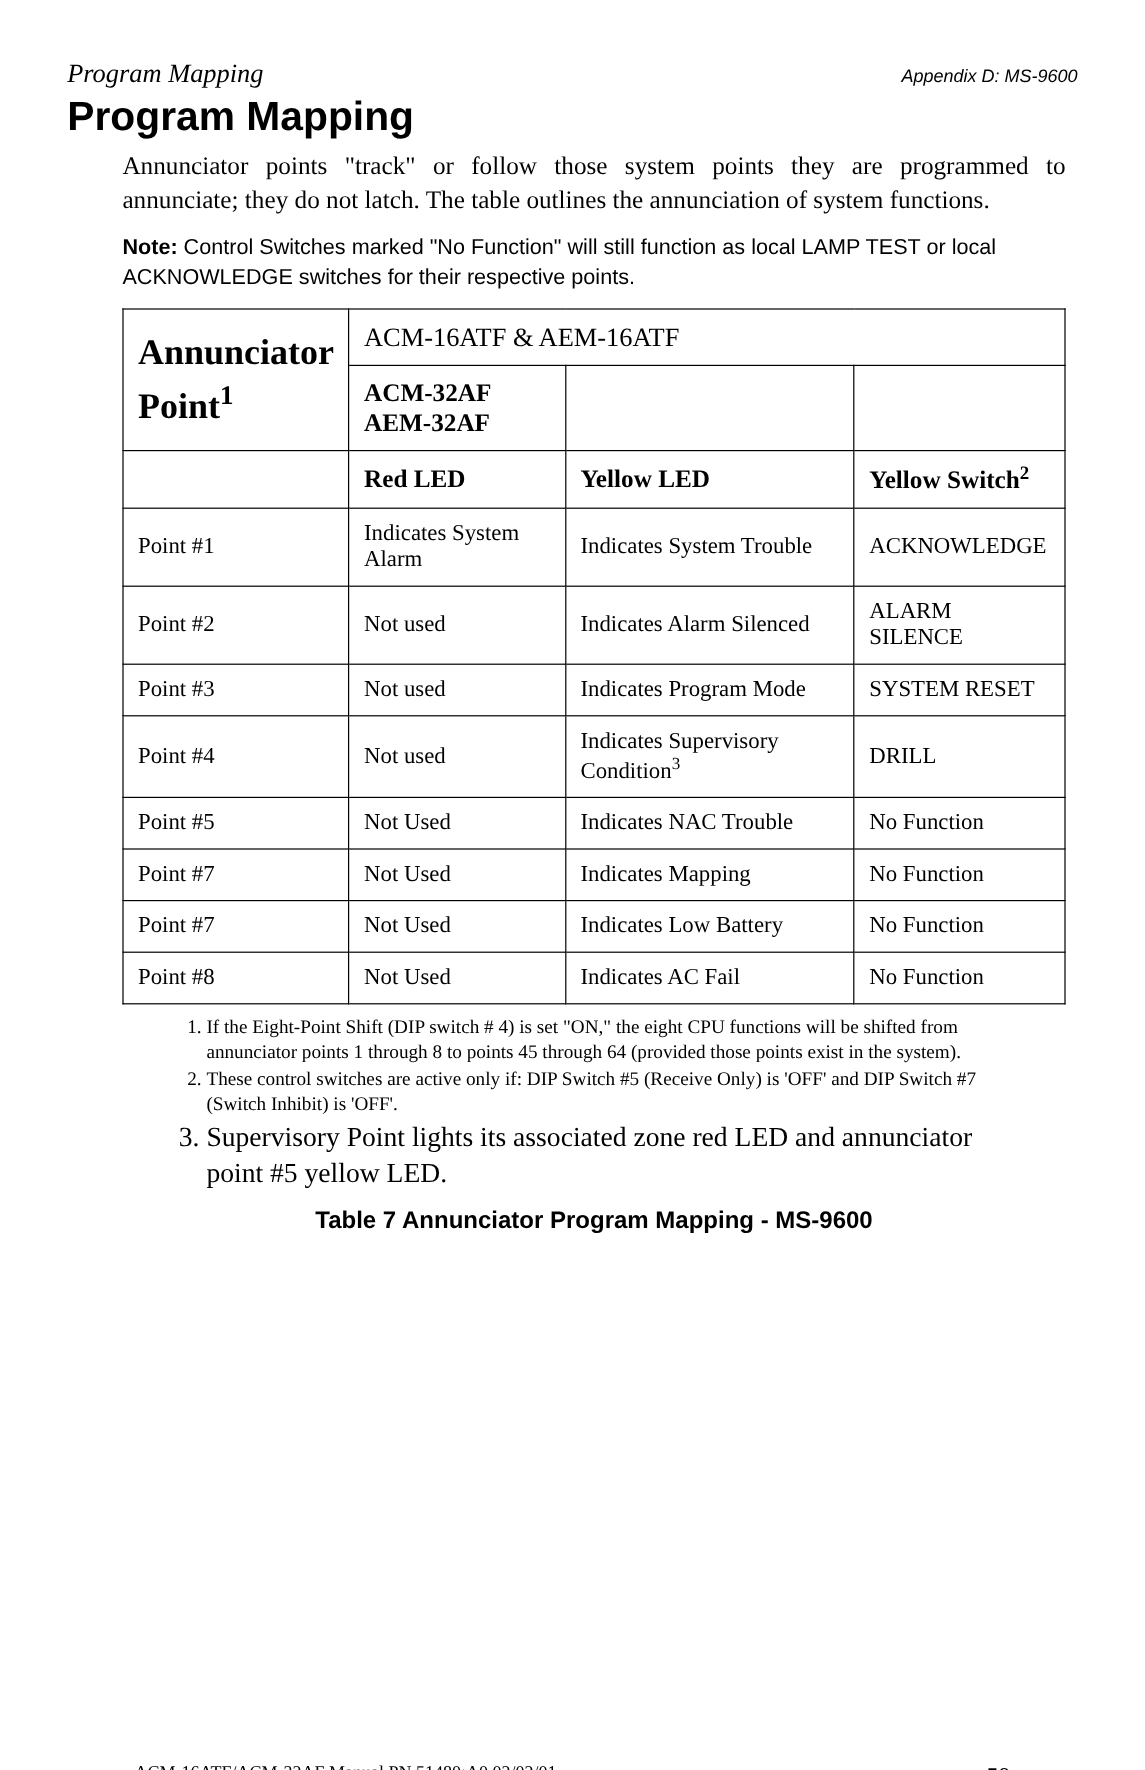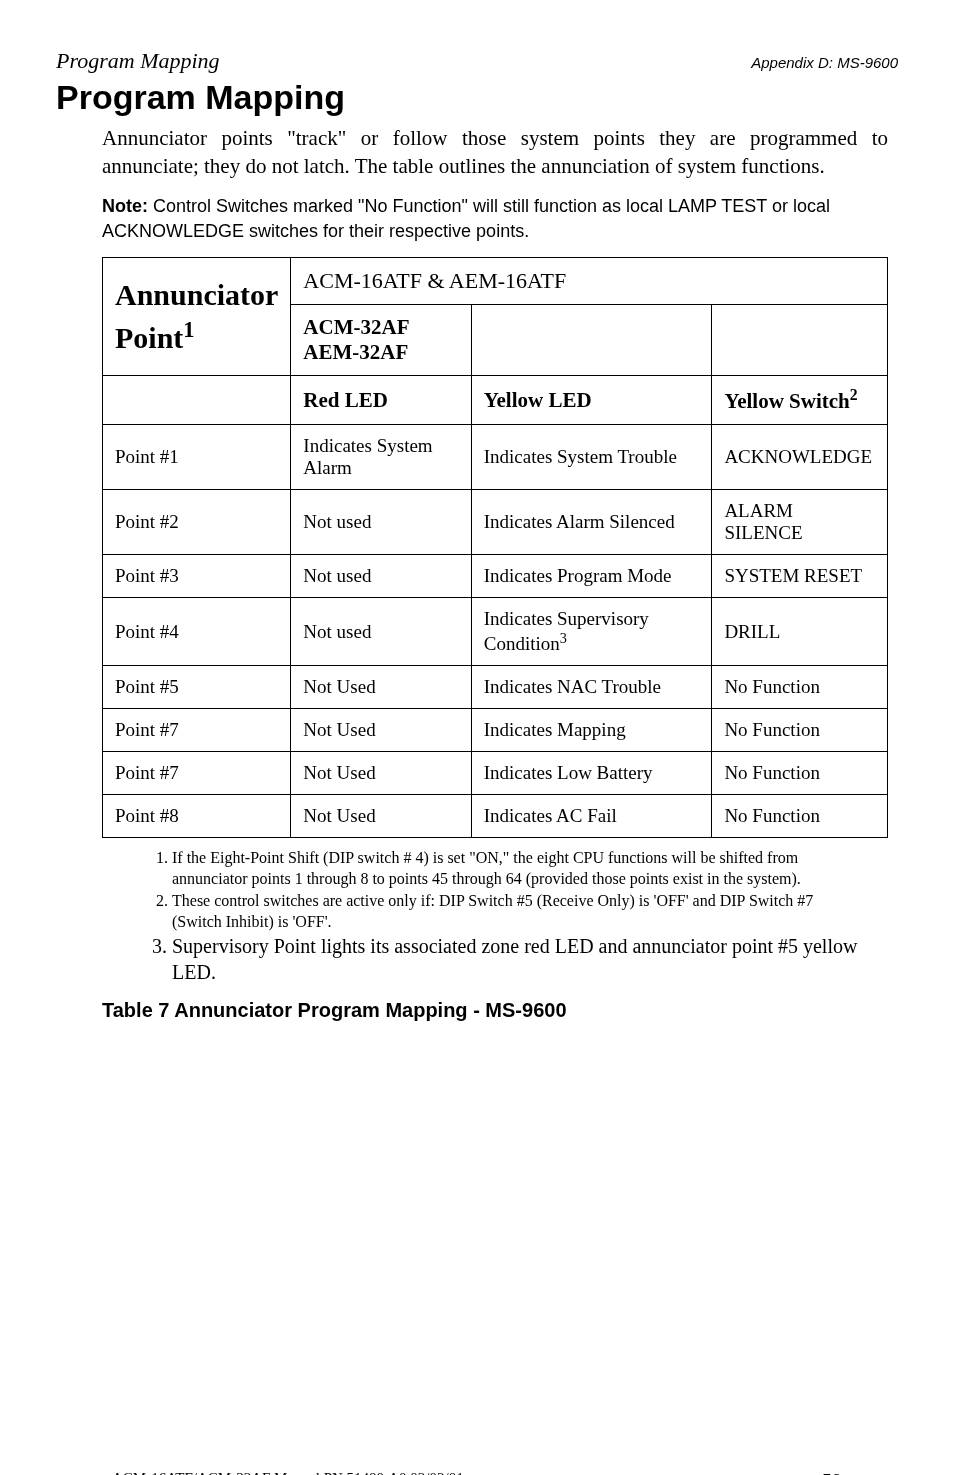--- a/index.html
+++ b/index.html
@@ -80,26 +80,26 @@
   ol.footnotes {
     font-size: 16px;
     margin: 10px 30px 0 50px;
     padding-left: 20px;
   }
   ol.footnotes li {
     margin-bottom: 2px;
     line-height: 1.28;
   }
   ol.footnotes li .fn2 { font-size: 16px; }
-  ol.footnotes li.fn3 { font-size: 20px; }
+  ol.footnotes li.fn3 { font-size: 23px; }
   .table-caption {
     font-family: Arial, Helvetica, sans-serif;
     font-weight: bold;
     font-size: 20px;
-    text-align: left;
+    text-align: center;
     margin: 14px 0 0 0;
   }
   .footer {
     position: absolute;
     bottom: 30px;
     left: 56px;
     right: 56px;
     display: flex;
     justify-content: space-between;
     font-size: 15px;

